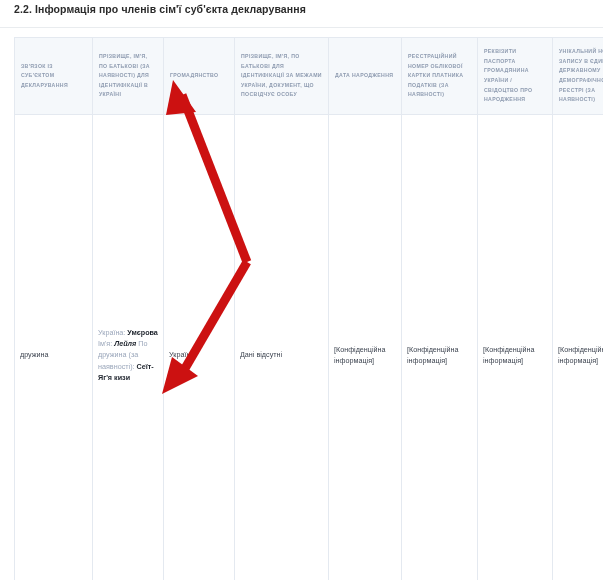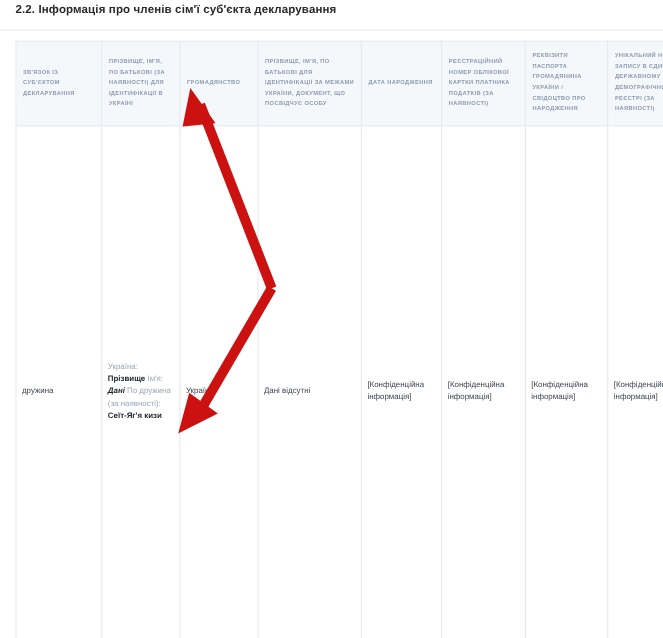--- a/index.html
+++ b/index.html
@@ -139,23 +139,23 @@
         <th class="c8">УНІКАЛЬНИЙ НОМЕР ЗАПИСУ В ЄДИНОМУ ДЕРЖАВНОМУ ДЕМОГРАФІЧНОМУ РЕЄСТРІ (ЗА НАЯВНОСТІ)</th>
 
       </tr>
     </thead>
     <tbody>
       <tr>
         <td class="c1 simple-cell">дружина</td>
 
         <td class="c2 name-cell">
           <span class="lbl">Україна:</span>
-          <span class="val">Прізвище</span>
+          <span class="val">Умєрова</span>
           <span class="lbl">Ім'я:</span>
-          <span class="val-i">Дані</span>
+          <span class="val-i">Лейля</span>
           <span class="lbl">По дружина (за наявності):</span>
           <span class="val">Сеїт-Яг'я кизи</span>
         </td>
 
         <td class="c3 simple-cell">Україна</td>
         <td class="c4 simple-cell">Дані відсутні</td>
         <td class="c5 simple-cell">[Конфіденційна інформація]</td>
         <td class="c6 simple-cell">[Конфіденційна інформація]</td>
         <td class="c7 simple-cell">[Конфіденційна інформація]</td>
         <td class="c8 simple-cell">[Конфіденційна інформація]</td>

